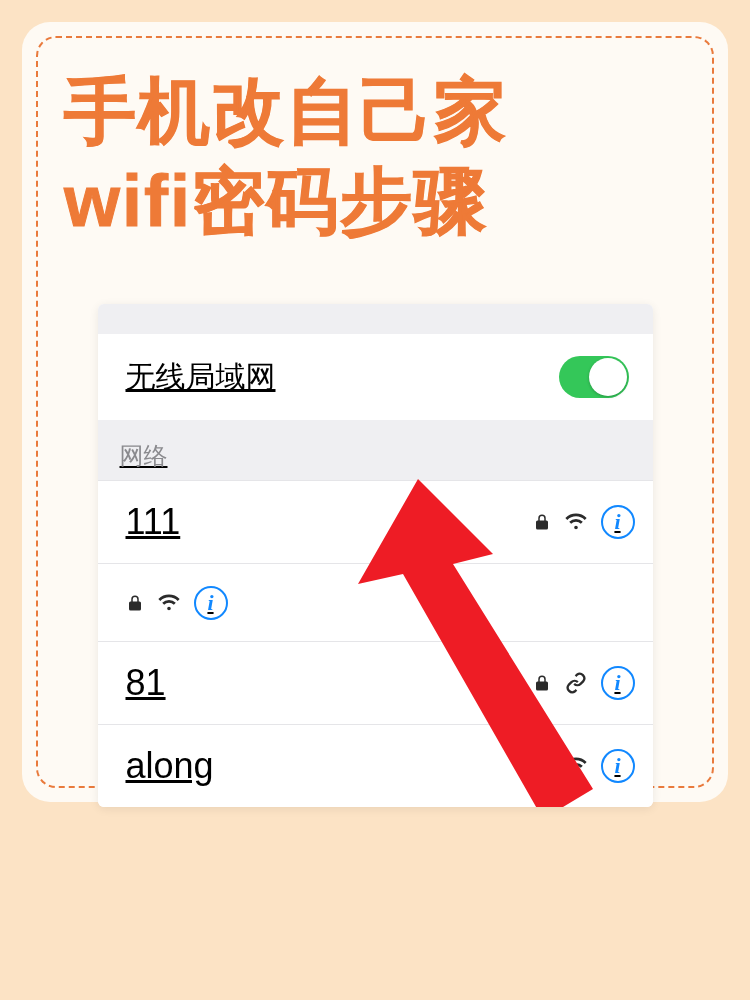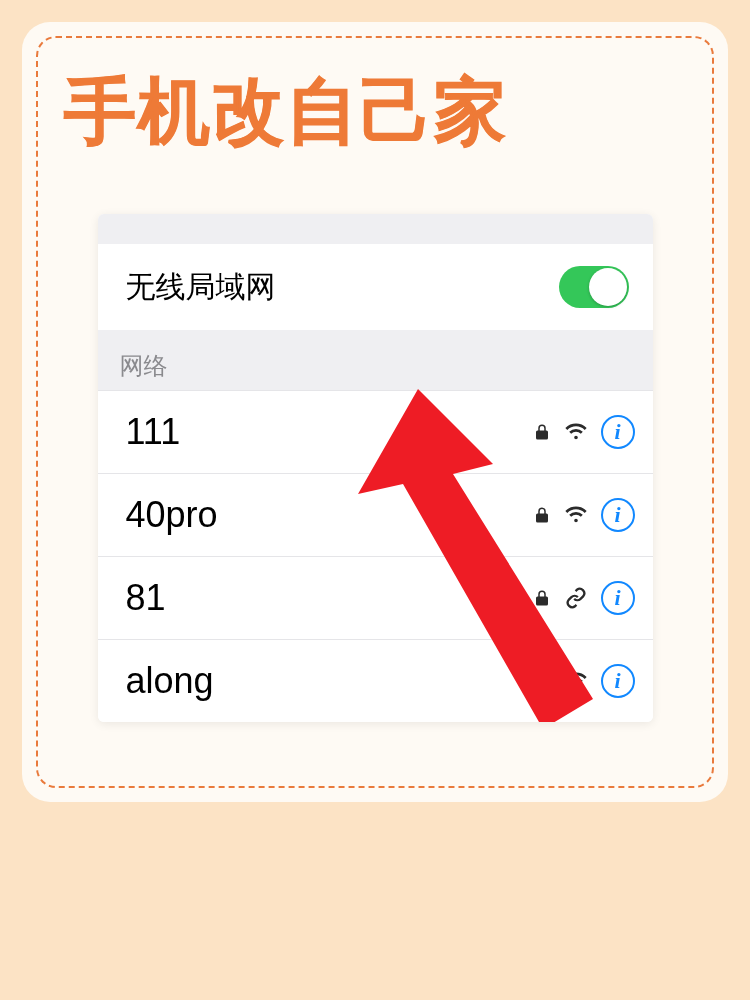--- a/index.html
+++ b/index.html
@@ -42,20 +42,21 @@
     margin-bottom: 58px;
   }
   .card {
     width: 555px;
     margin: 4px auto;
     background: #ffffff;
     border-radius: 6px;
     box-shadow: 0 2px 10px rgba(0,0,0,0.08);
     overflow: hidden;
     position: relative;
+    text-decoration: underline;
   }
   .topgap {
     height: 30px;
     background: #efeff2;
   }
   .toggle-row {
     display: flex;
     align-items: center;
     justify-content: space-between;
     padding: 22px 24px 22px 28px;
@@ -139,20 +140,21 @@
   }
 </style>
 </head>
 <body>
 
 <div class="outer-frame">
   <div class="dashed-frame">
 
     <div class="title">
       <span>手机改自己家</span><br>
+      <span>wifi密码步骤</span>
     </div>
 
     <div class="card">
       <div class="topgap"></div>
 
       <div class="toggle-row">
         <div class="toggle-label">无线局域网</div>
         <div class="switch">
           <div class="knob"></div>
         </div>
@@ -169,21 +171,20 @@
                 <path d="M12 2a5 5 0 0 0-5 5v3H6a2 2 0 0 0-2 2v8a2 2 0 0 0 2 2h12a2 2 0 0 0 2-2v-8a2 2 0 0 0-2-2h-1V7a5 5 0 0 0-5-5zm-3 5a3 3 0 1 1 6 0v3H9V7z"></path>
               </svg>
             <svg class="wifi-icon" viewBox="0 0 24 24" fill="currentColor">
                 <path d="M12 20a2 2 0 1 0 0-4 2 2 0 0 0 0 4zm-5.3-6.1a7.5 7.5 0 0 1 10.6 0l2.1-2.1a10.5 10.5 0 0 0-14.8 0l2.1 2.1zM2.5 9.7a13.5 13.5 0 0 1 19 0l2.1-2.1a16.5 16.5 0 0 0-23.2 0l2.1 2.1z"></path>
               </svg>
             <div class="info-btn">i</div>
           </div>
         </div>
 
         <div class="row">
-          <div class="name">40pro</div>
           <div class="icon-group">
             <svg class="lock-icon" viewBox="0 0 24 24" fill="currentColor">
                 <path d="M12 2a5 5 0 0 0-5 5v3H6a2 2 0 0 0-2 2v8a2 2 0 0 0 2 2h12a2 2 0 0 0 2-2v-8a2 2 0 0 0-2-2h-1V7a5 5 0 0 0-5-5zm-3 5a3 3 0 1 1 6 0v3H9V7z"></path>
               </svg>
             <svg class="wifi-icon" viewBox="0 0 24 24" fill="currentColor">
                 <path d="M12 20a2 2 0 1 0 0-4 2 2 0 0 0 0 4zm-5.3-6.1a7.5 7.5 0 0 1 10.6 0l2.1-2.1a10.5 10.5 0 0 0-14.8 0l2.1 2.1zM2.5 9.7a13.5 13.5 0 0 1 19 0l2.1-2.1a16.5 16.5 0 0 0-23.2 0l2.1 2.1z"></path>
               </svg>
             <div class="info-btn">i</div>
           </div>
         </div>

